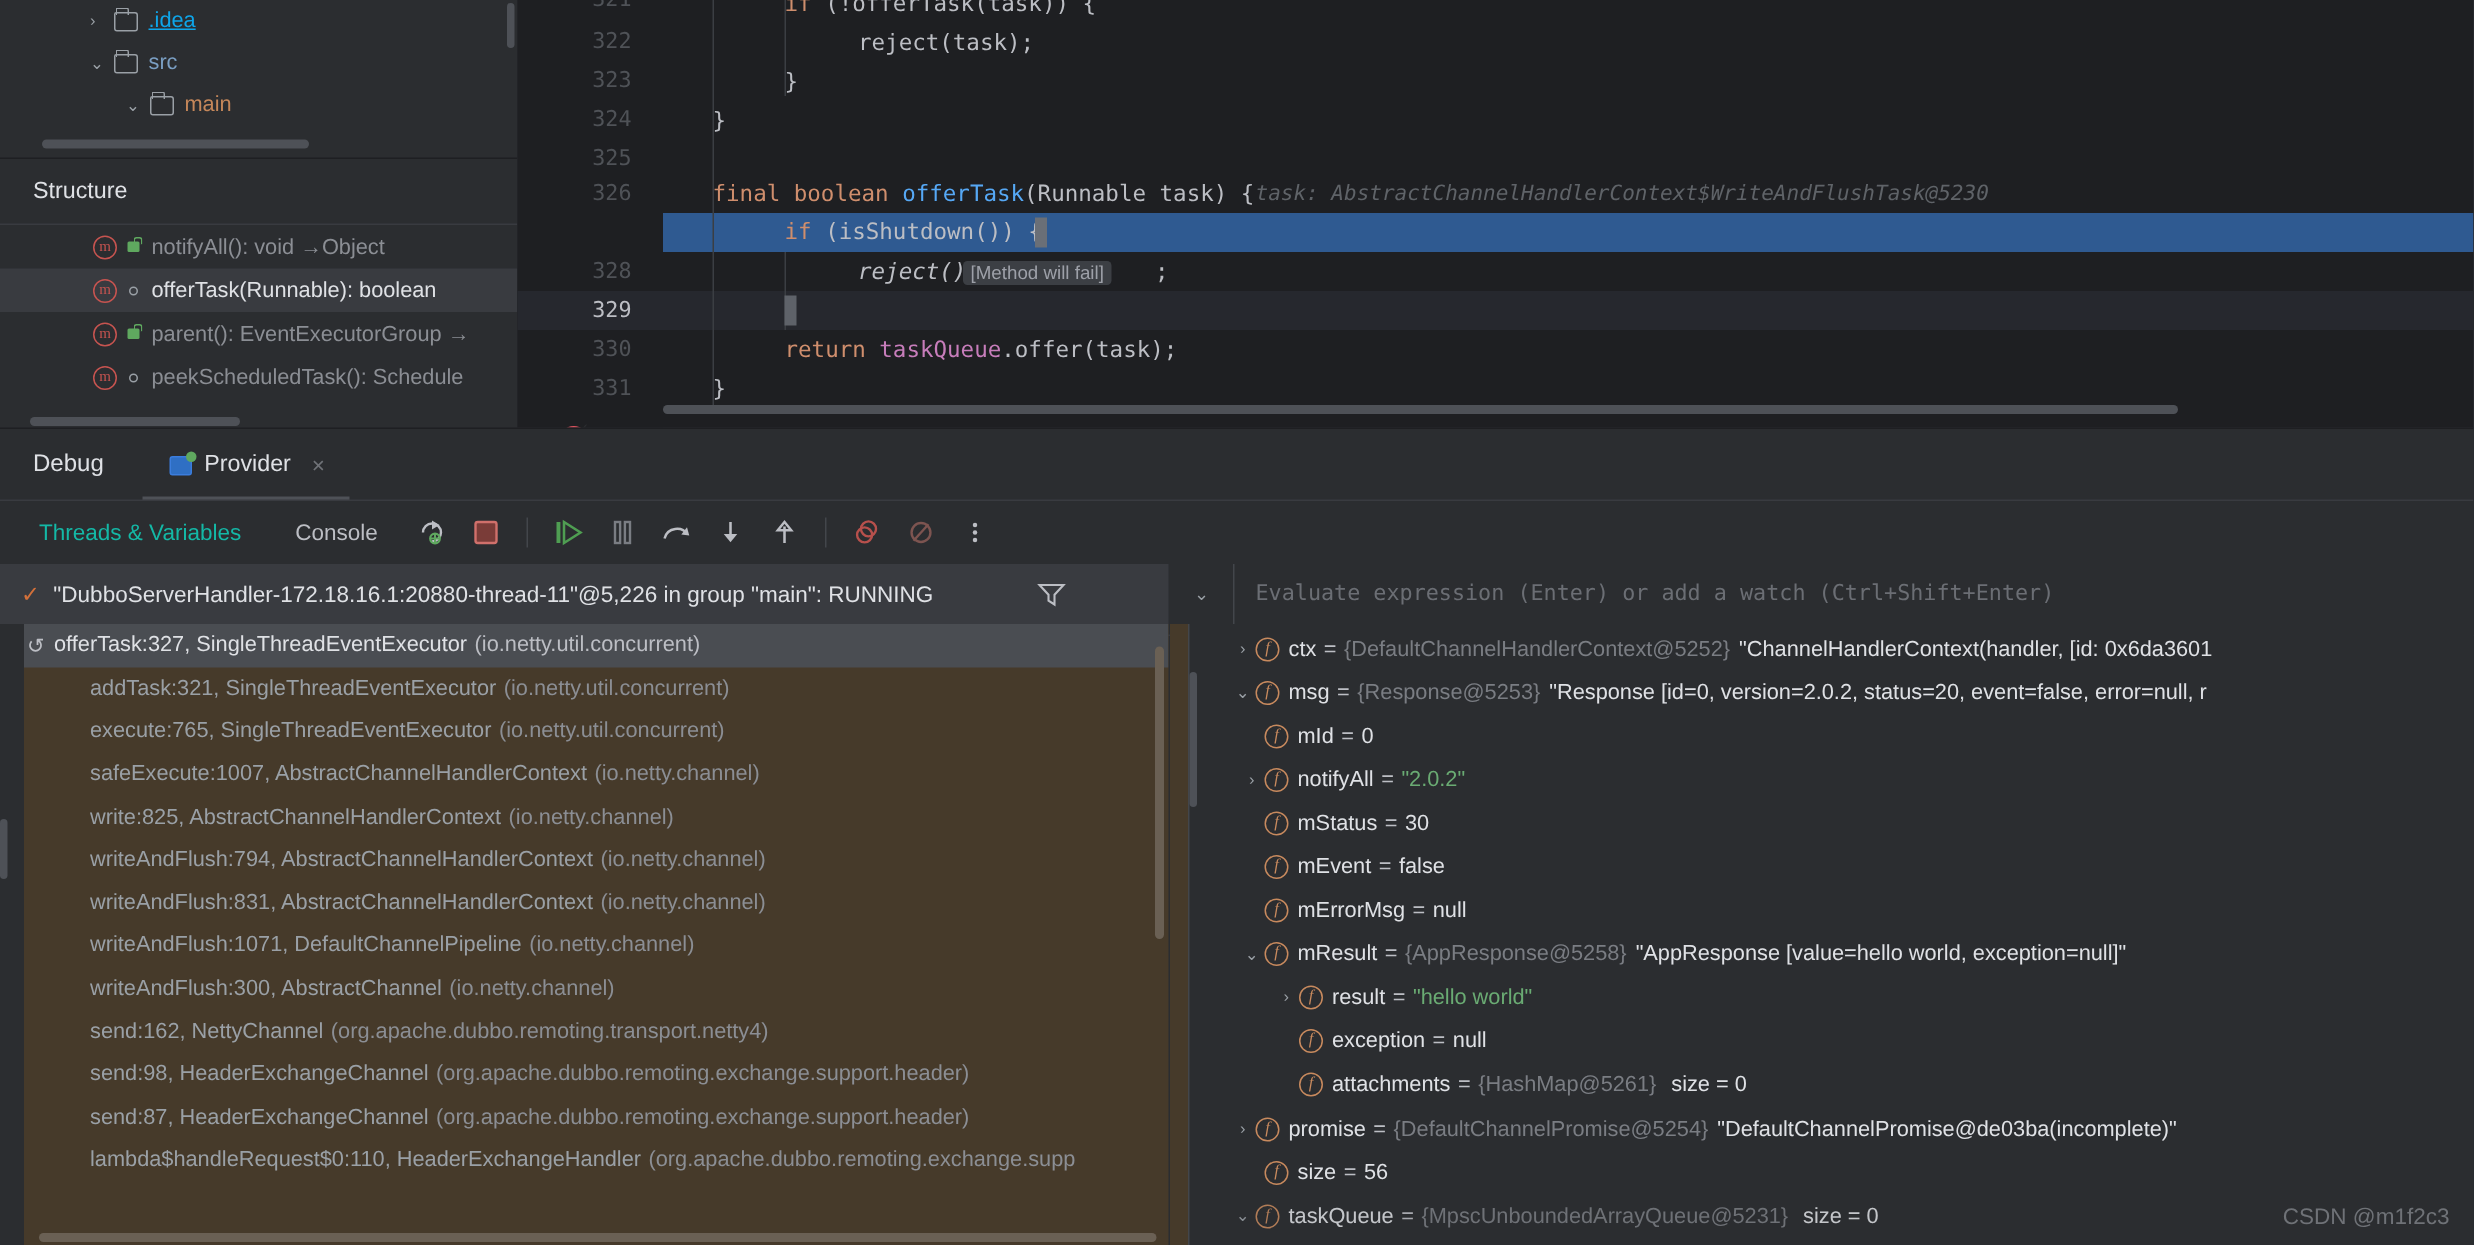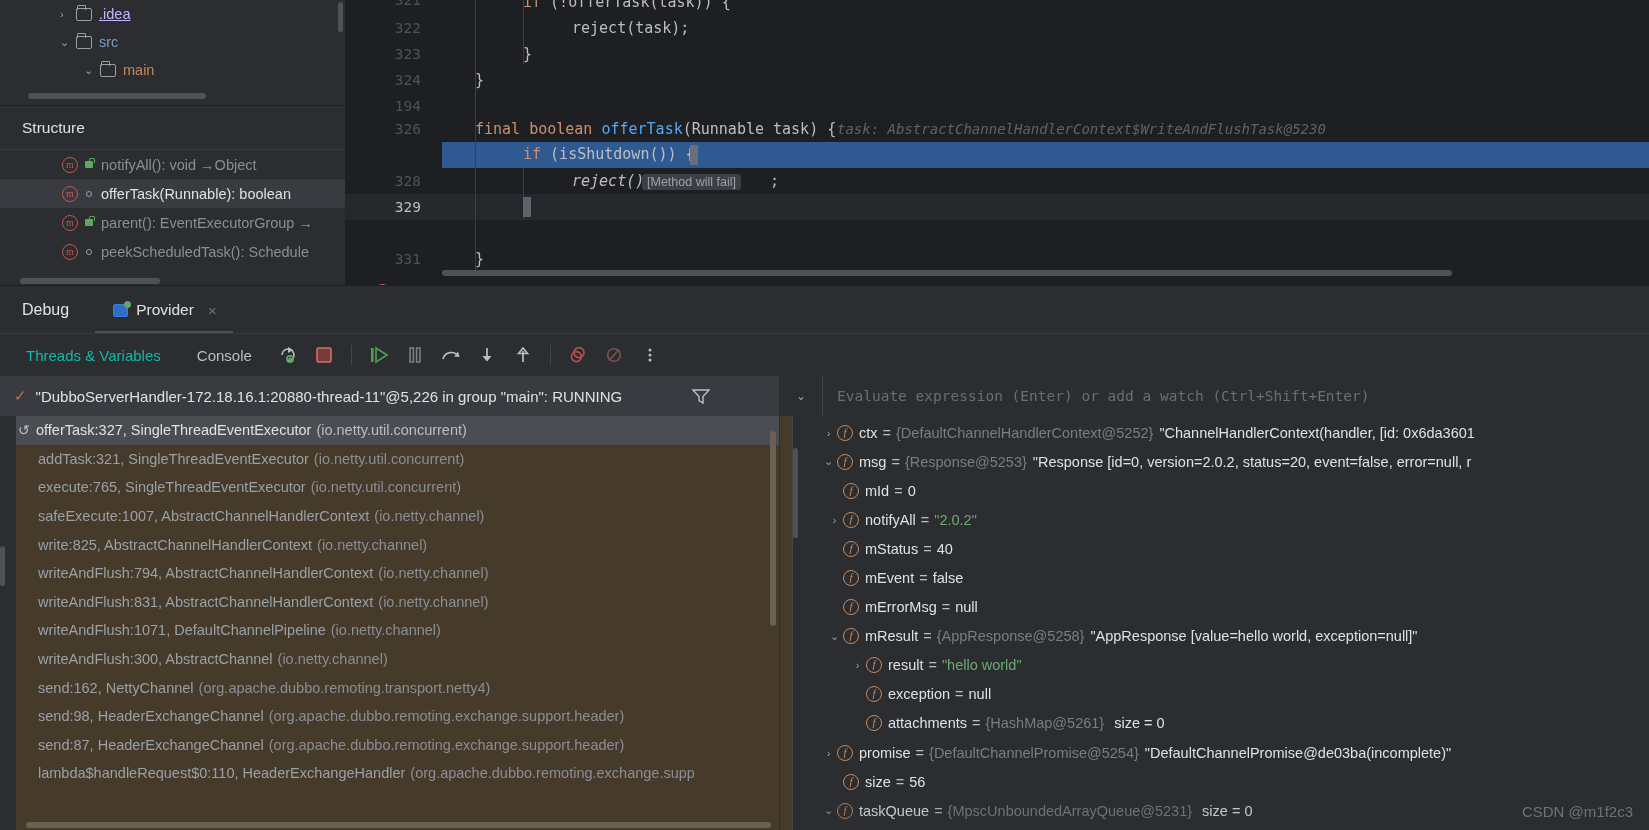--- a/index.html
+++ b/index.html
@@ -36,21 +36,21 @@
     border:1.4px solid #9aa0a6; border-bottom:none; border-radius:1.5px 1.5px 0 0;
   }
   .mod-ico {
     width:15px; height:13px; margin-right:7px; position:relative; flex:0 0 auto;
     border:1.4px solid #9aa0a6; border-radius:2px;
   }
   .mod-ico::after{
     content:""; position:absolute; right:-4px; top:-3px; width:8px; height:8px;
     border:1.6px solid #3574f0; border-radius:50%; background:#2b2d30;
   }
-  .tree-label.idea { color:#c4b5fd;text-decoration:underline; }
+  .tree-label.idea { color:#0ea5e9;text-decoration:underline; }
   .tree-label.src  { color:#7a9ec2; }
   .tree-label.main { color:#c5875a; }
   .tree-path { color:#5a5d63; margin-left:8px; font-weight:normal; font-size:13.5px;}
   .tree-hscroll {
     position:absolute; left:28px; top:93px; width:178px; height:6px;
     background:#4e5157; border-radius:3px;
   }
   .tree-vscroll {
     position:absolute; left:338px; top:2px; width:5px; height:30px;
     background:#4e5157; border-radius:3px;
@@ -189,21 +189,21 @@
     flex:1;
   }
 
   
   .frames {
     position:absolute; left:0; top:130px; width:779px; height:415px;
     background:#463a2a; overflow:hidden;
   }
   .frames-strip { position:absolute; left:0; top:0; width:16px; height:415px; background:#2b2d30; }
   .frame-row {
-    height:28.6px; display:flex; align-items:center; padding-left:38px;
+    height:28.6px; display:flex; align-items:center; padding-left:60px;
     font-size:14.5px; color:#9aa0a6; white-space:nowrap;
   }
   .frame-row.selected { background:#4a4d52; color:#dfe1e5; padding-left:18px; }
   .frame-row .ret-ico { width:18px; color:#bcbec4; font-size:14px; }
   .frame-pkg { margin-left:5px; color:#8b8e94; }
   .frame-row.selected .frame-pkg { color:#bcbec4; }
   .frames-vscroll {
     position:absolute; left:770px; top:15px; width:6px; height:195px;
     background:#6a6054; border-radius:3px;
   }
@@ -332,21 +332,21 @@
         <span class="lnum">323</span>
         <span class="code-txt" style="left:178px;">}</span>
       </div>
 
       <div class="code-line" style="top:67px">
         <span class="lnum">324</span>
         <span class="code-txt" style="left:130px;">}</span>
       </div>
 
       <div class="code-line" style="top:93px">
-        <span class="lnum">194</span>
+        <span class="lnum">325</span>
       </div>
 
       <div class="code-line" style="top:116px">
         <span class="lnum">326</span>
         <span class="code-txt" style="left:130px;"><span class="kw">final boolean </span><span class="mth">offerTask</span>(Runnable task) {</span>
         <span class="hint" style="position:absolute; left:492px; top:5px;"><span>task: AbstractChannelHandlerContext$WriteAndFlushTask@5230</span></span>
       </div>
 
       <div class="code-line" style="top:142px">
         <span class="breakpoint"></span>
@@ -360,20 +360,24 @@
         <span class="inlay" style="position:absolute; left:297px; top:6px;">[Method will fail]</span>
         <span class="code-txt" style="left:425px;">;</span>
       </div>
 
       <div class="code-line" style="top:194px">
         <span class="lnum cur">329</span>
         <span class="code-txt" style="left:178px;">}</span>
         <span class="caret" style="left:178px; top:3px; background:#5e6269;"></span>
       </div>
 
+      <div class="code-line" style="top:220px">
+        <span class="lnum">330</span>
+        <span class="code-txt" style="left:178px;"><span class="kw">return </span><span class="fld">taskQueue</span>.offer(task);</span>
+      </div>
 
       <div class="code-line" style="top:246px">
         <span class="lnum">331</span>
         <span class="code-txt" style="left:130px;">}</span>
       </div>
 
       <div class="editor-hscroll"></div>
     </div>
   </div>
 
@@ -574,21 +578,21 @@
         <span class="f-ico">f</span>
         <span class="v-name">notifyAll</span>
         <span class="v-eq">=</span>
         <span class="v-green">"2.0.2"</span>
       </div>
 
       <div class="var-row" style="padding-left:63px;">
         <span class="f-ico">f</span>
         <span class="v-name">mStatus</span>
         <span class="v-eq">=</span>
-        <span class="v-num">40</span>
+        <span class="v-num">30</span>
       </div>
 
       <div class="var-row" style="padding-left:63px;">
         <span class="f-ico">f</span>
         <span class="v-name">mEvent</span>
         <span class="v-eq">=</span>
         <span class="v-num">false</span>
       </div>
 
       <div class="var-row" style="padding-left:63px;">

